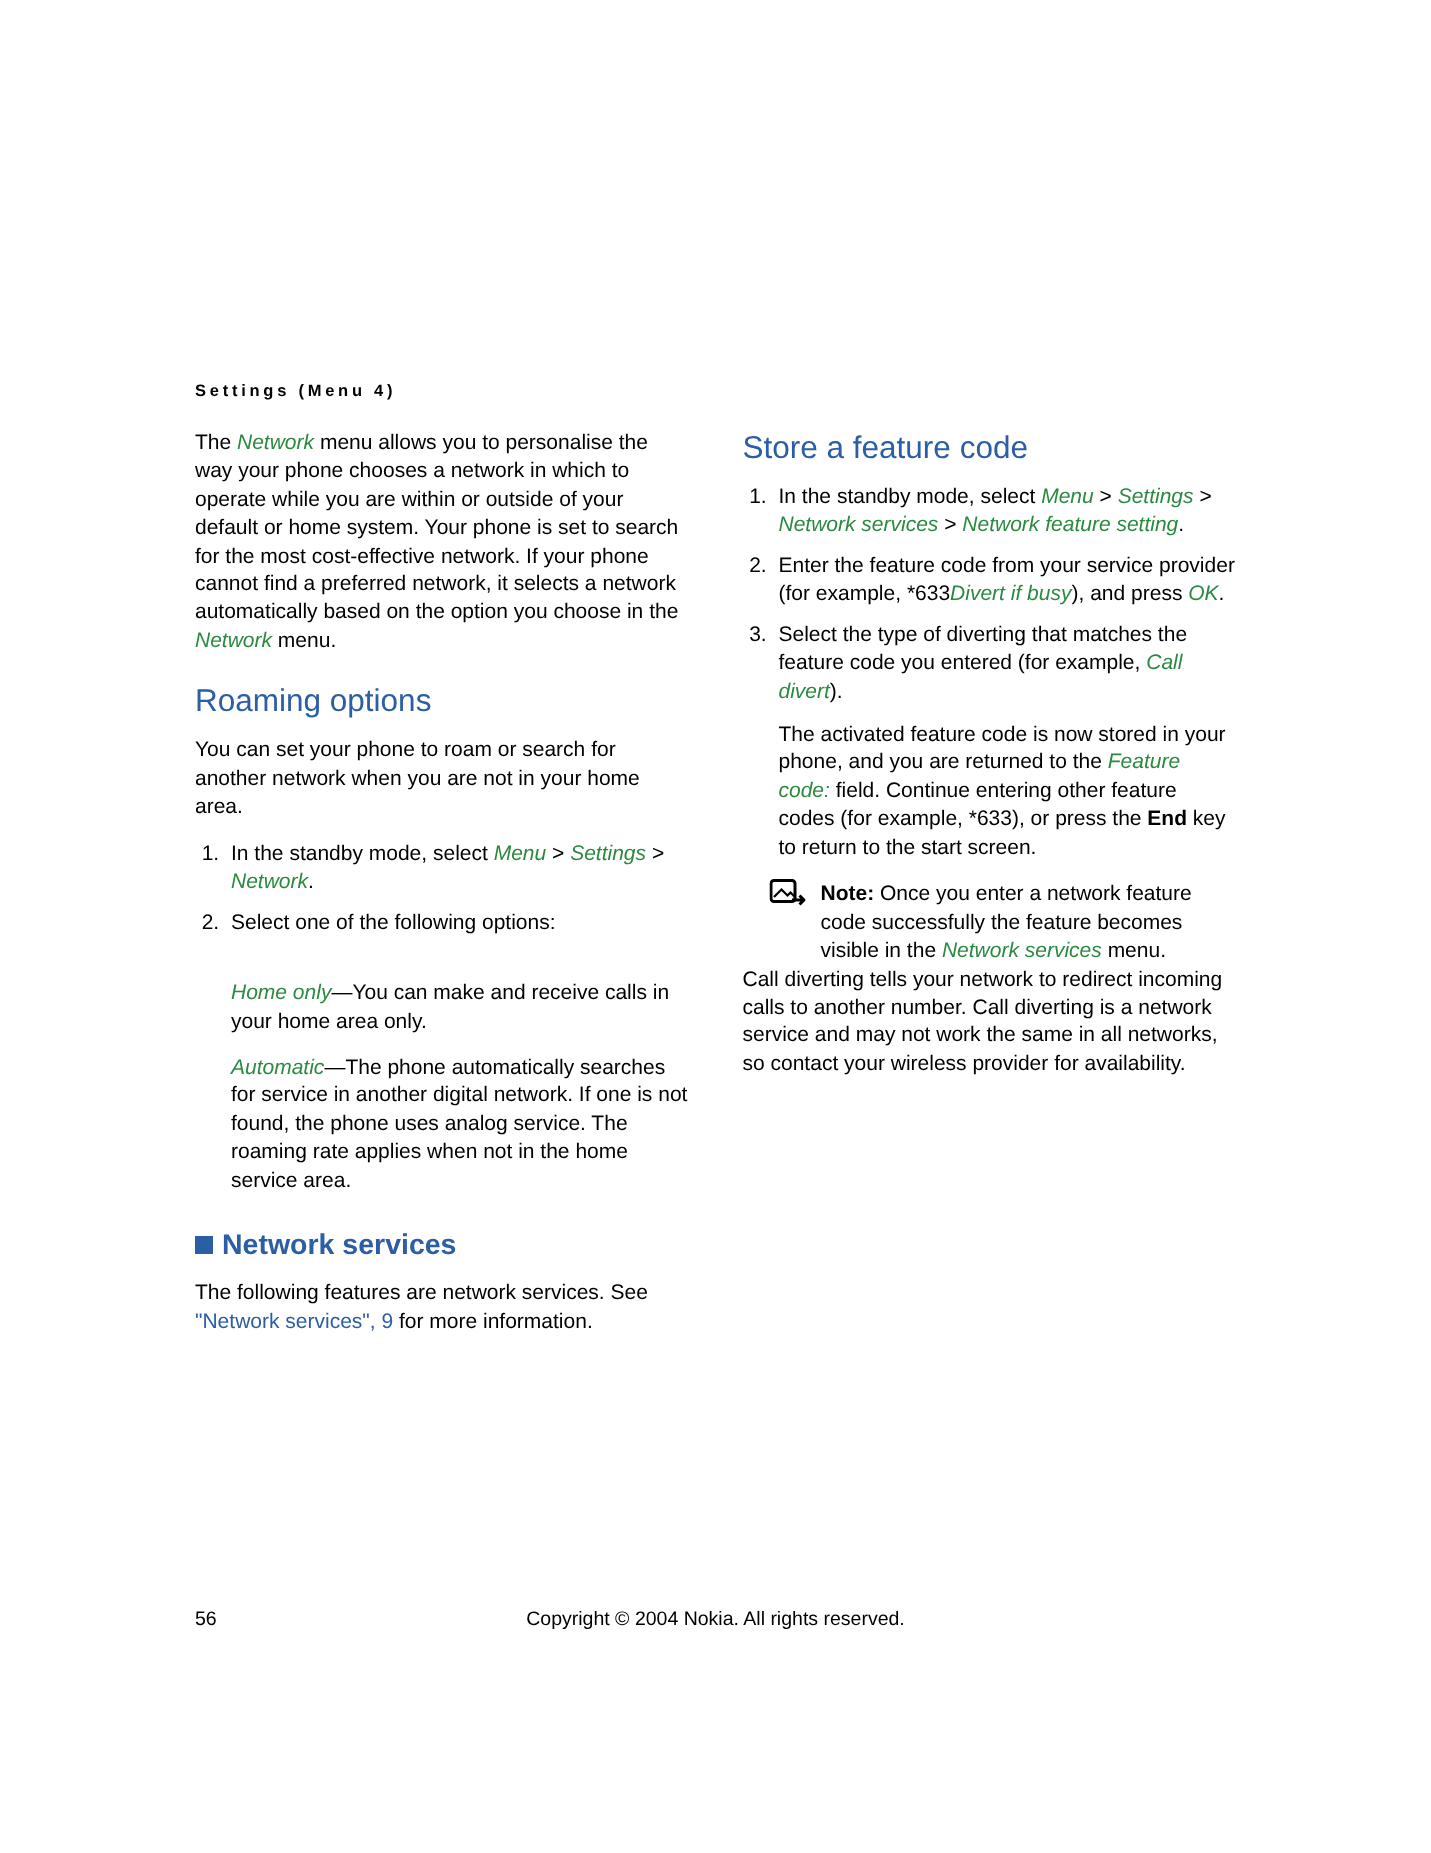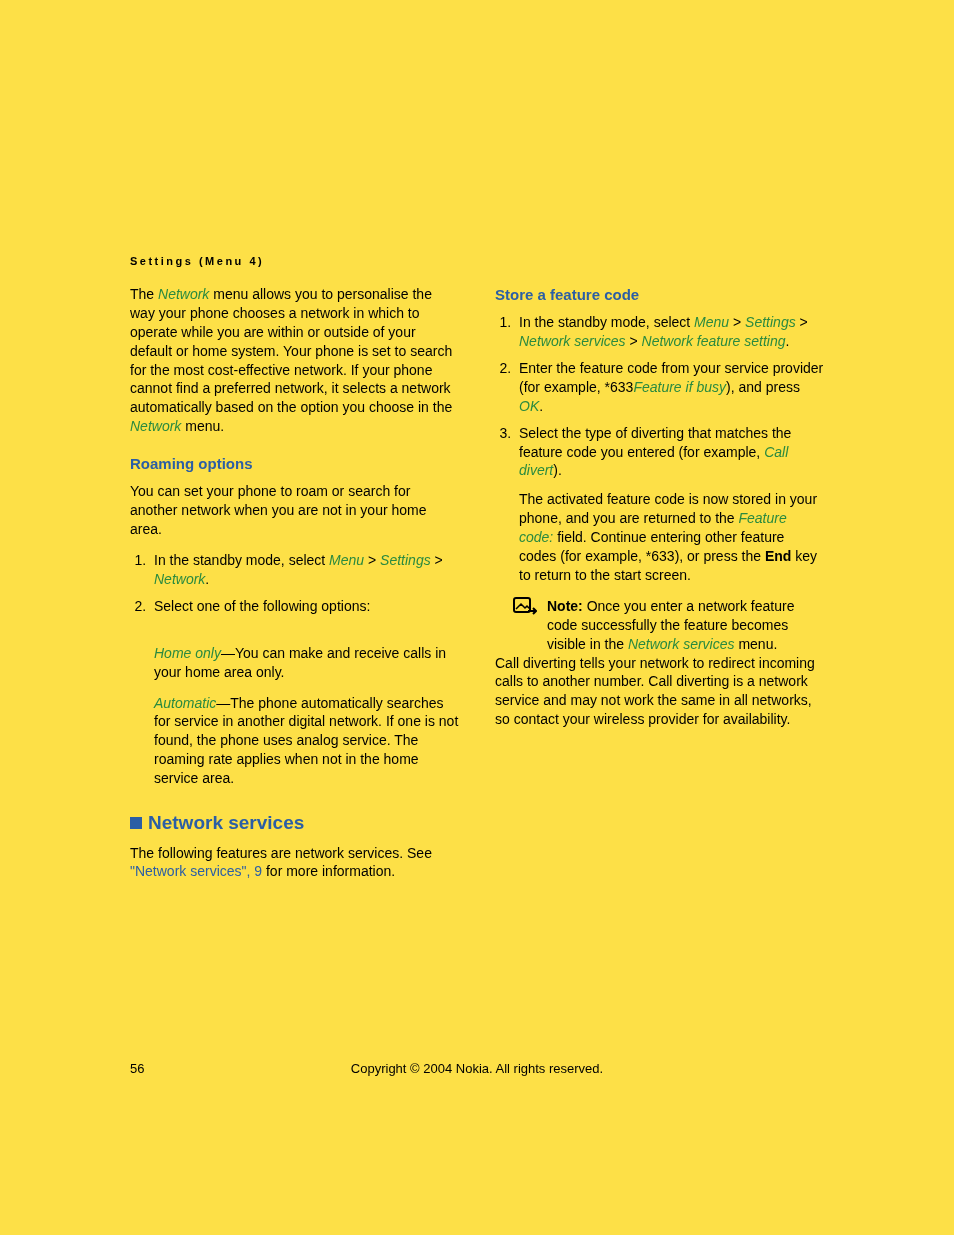--- a/index.html
+++ b/index.html
@@ -5,21 +5,21 @@
   body {
     margin: 0;
     background: #696969;
     font-family: Arial, Helvetica, sans-serif;
     display: flex;
     justify-content: center;
   }
   .page {
     width: 954px;
     height: 1235px;
-    background: #fde047;
+    background: #ffffff;
     position: relative;
     box-sizing: border-box;
     padding: 100px 130px 60px 130px;
   }
   .running-head {
     font-size: 11px;
     font-weight: bold;
     letter-spacing: 2.5px;
     color: #000;
     margin-top: 155px;
@@ -31,22 +31,22 @@
   }
   .col {
     flex: 1;
     font-size: 14px;
     line-height: 1.35;
     color: #000;
   }
   .para { margin-bottom: 12px; }
   .h-blue {
     color: #2b5ea5;
-    font-weight: bold;
-    font-size: 15px;
+    font-weight: normal;
+    font-size: 21px;
     margin-top: 18px;
     margin-bottom: 8px;
   }
   .h-blue-main {
     color: #2b5ea5;
     font-weight: bold;
     font-size: 19px;
     margin-top: 22px;
     margin-bottom: 8px;
   }
@@ -71,21 +71,21 @@
   .note-block {
     display: flex;
     gap: 10px;
     margin-top: 8px;
     margin-left: 18px;
   }
   .note-icon svg { display: block; }
   .note-text { flex: 1; }
   .footer {
     position: absolute;
-    bottom: 159px;
+    bottom: 149px;
     left: 0;
     width: 100%;
     display: flex;
     font-size: 13px;
   }
   .pgnum {
     position: absolute;
     left: 130px;
   }
   .copy {
@@ -138,21 +138,21 @@
 
     <div class="col">
 
       <div class="h-blue" style="margin-top:0;">Store a feature code</div>
 
       <ol>
         <li>
           <span>In the standby mode, select </span><span class="green">Menu</span><span> &gt; </span><span class="green">Settings</span><span> &gt; </span><span class="green">Network services</span><span> &gt; </span><span class="green">Network feature setting</span><span>.</span>
         </li>
         <li>
-          <span>Enter the feature code from your service provider (for example, *633</span><span class="green">Feature if busy</span><span>), and press </span><span class="green">OK</span><span>.</span>
+          <span>Enter the feature code from your service provider (for example, *633</span><span class="green">Divert if busy</span><span>), and press </span><span class="green">OK</span><span>.</span>
         </li>
         <li>
           <span>Select the type of diverting that matches the feature code you entered (for example, </span><span class="green">Call divert</span><span>).</span>
           <div class="para" style="margin-top:10px;">
             <span>The activated feature code is now stored in your phone, and you are returned to the </span><span class="green">Feature code:</span><span> field. Continue entering other feature codes (for example, *633), or press the </span><b>End</b><span> key to return to the start screen.</span>
           </div>
         </li>
       </ol>
 
       <div class="note-block">

